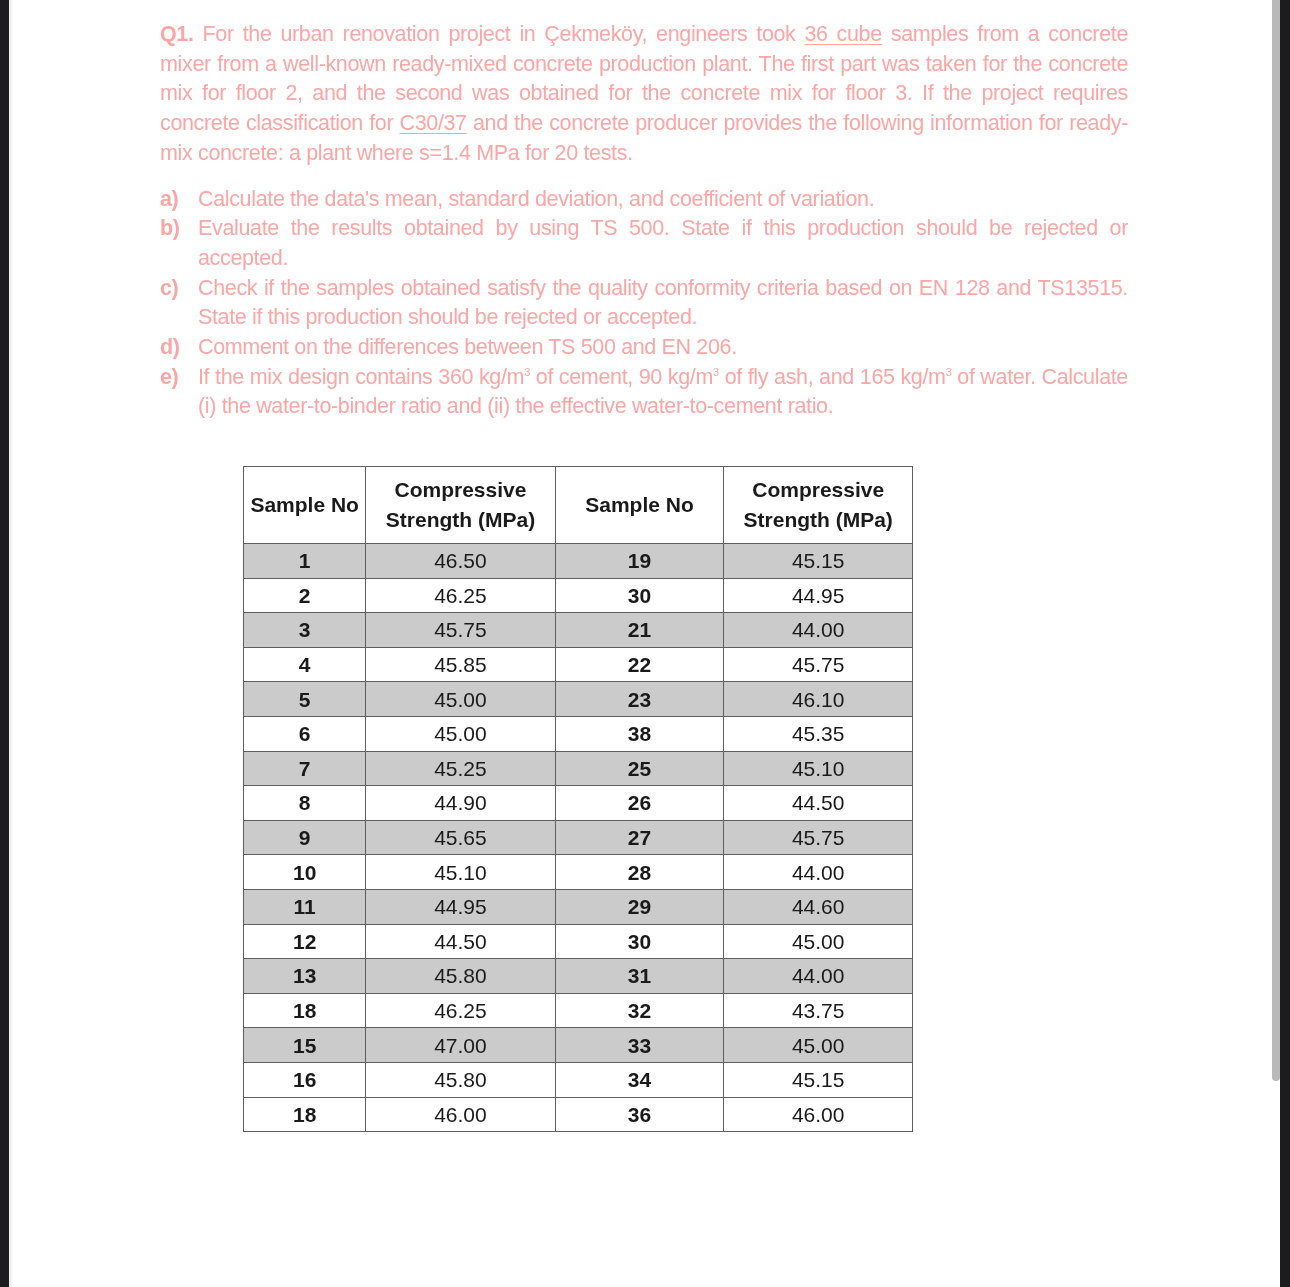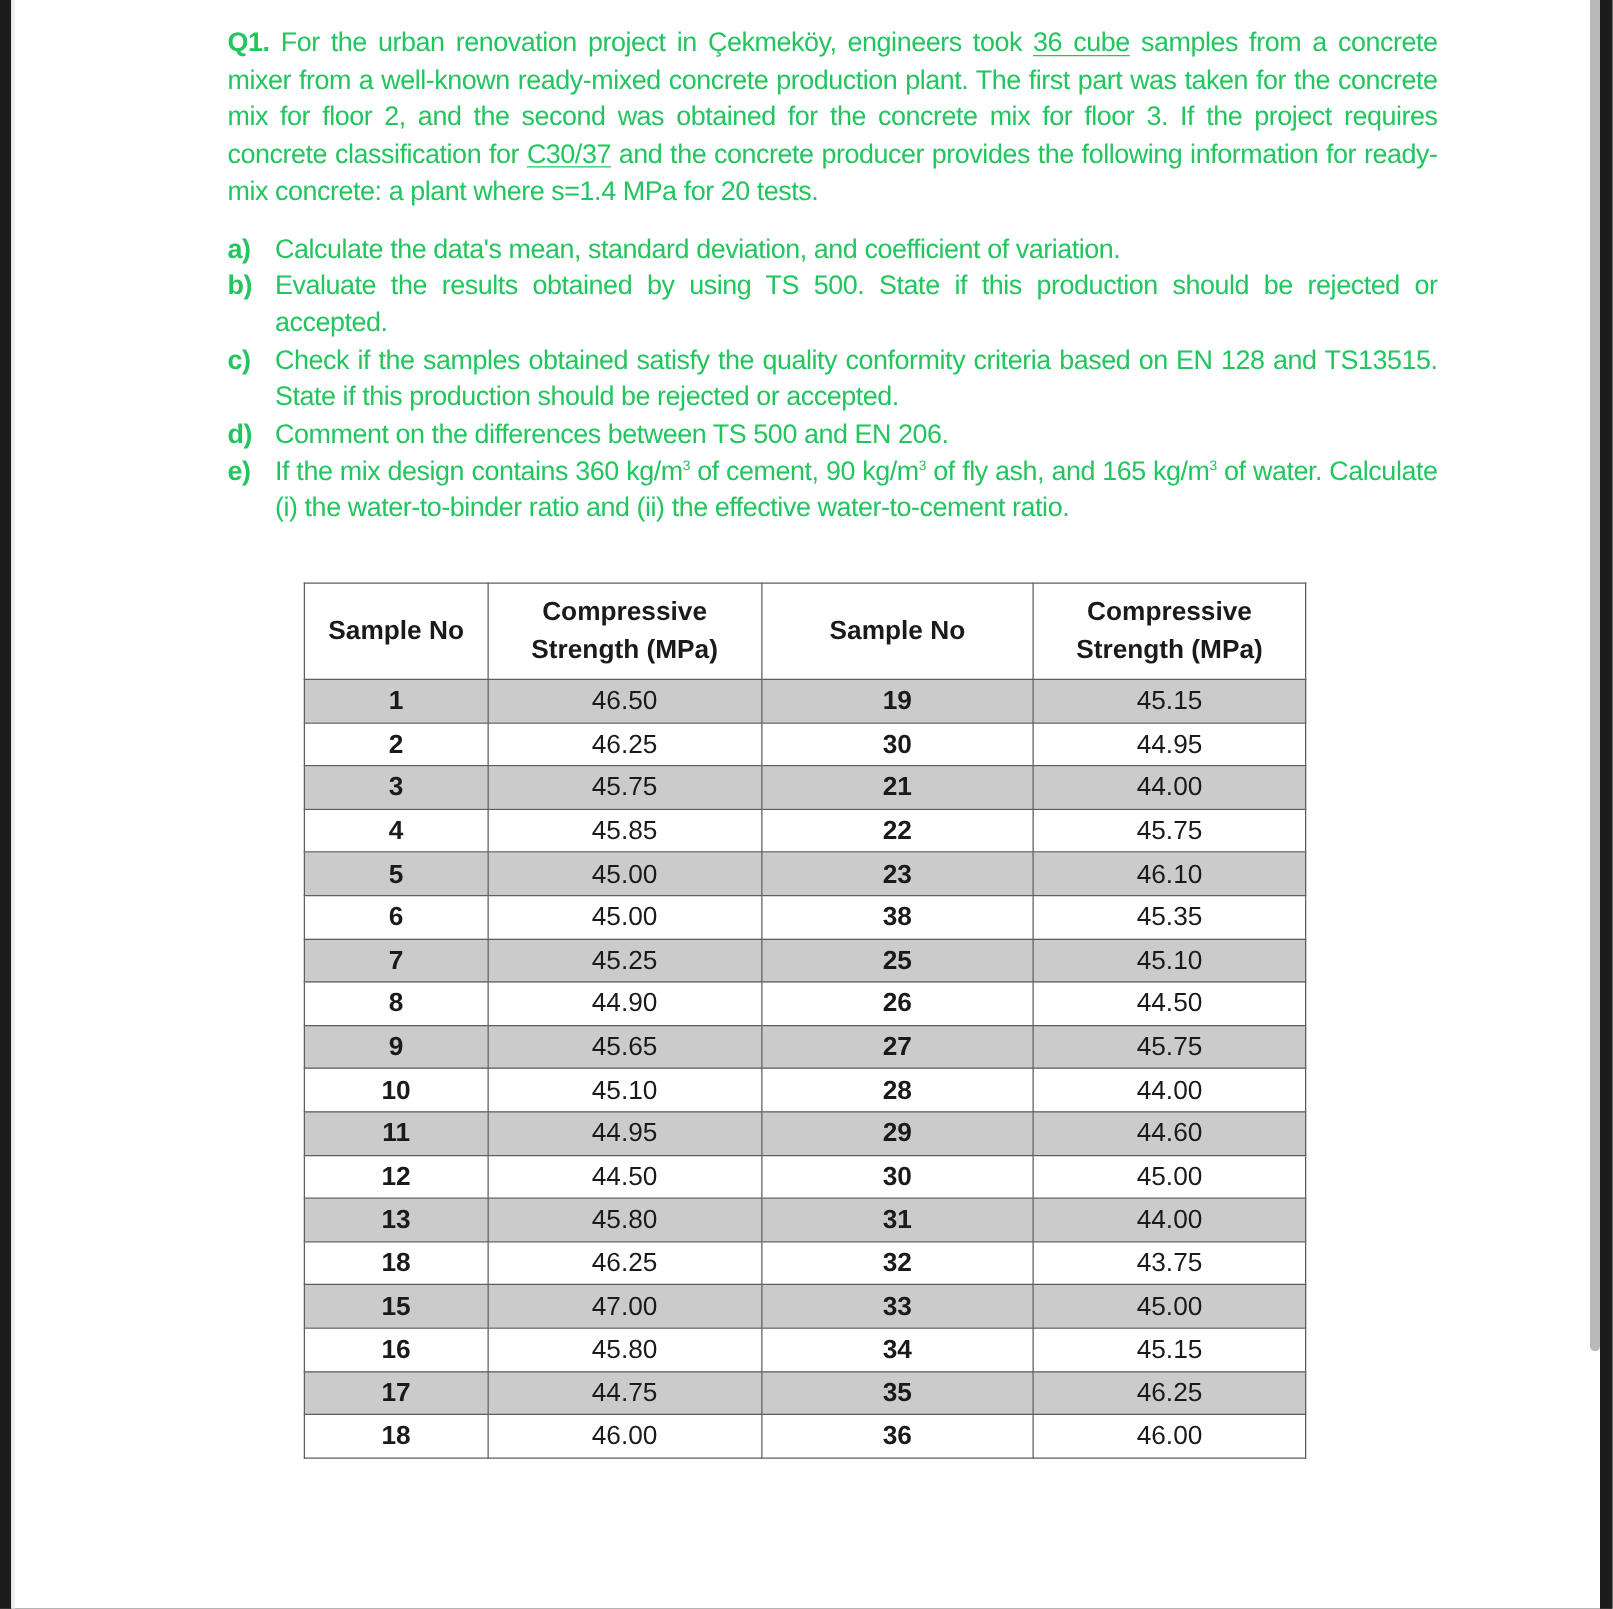--- a/index.html
+++ b/index.html
@@ -13,33 +13,33 @@
     position: absolute; left: 9px; top: 0; width: 1271px; height: 1287px;
     background: #ffffff; border-left: 3px solid #efefef; box-sizing: border-box;
   }
   .right-strip { position: absolute; left: 1280px; top: 0; width: 10px; height: 1287px; background: #1c1c1e; }
   .scrollbar {
     position: absolute; left: 1272px; top: 0; width: 8px; height: 1081px;
     background: #b9b9b9; border-radius: 0 0 4px 4px;
   }
   .content {
     position: absolute; left: 160px; top: 20px; width: 968px;
-    color: #22c55e; font-size: 21.5px; line-height: 29.7px; margin-left: 22px;
+    color: #fca5a5; font-size: 21.5px; line-height: 29.7px;
   }
   .q-para { text-align: justify; margin: 0; letter-spacing: -0.35px; }
   .q-para b { font-weight: bold; }
   .u { text-decoration: underline; text-decoration-thickness: 1px; text-underline-offset: 3px; }
   .parts { list-style: none; margin: 16px 0 0 0; padding: 0; }
   .parts li { display: flex; margin: 0; letter-spacing: -0.35px; }
   .parts .lab { width: 38px; flex: 0 0 38px; font-weight: bold; }
   .parts .txt { flex: 1; text-align: justify; }
   sup { font-size: 11px; vertical-align: 8px; line-height: 0; }
 
   table.data {
-    position: absolute; left: 243px; top: 466px; width: 802px;
+    position: absolute; left: 243px; top: 466px; width: 670px;
     border-collapse: collapse; font-size: 21px; color: #1a1a1a;
   }
   table.data th, table.data td {
     border: 1.5px solid #5e5e5e; text-align: center; padding: 0;
   }
   table.data th { height: 76px; font-weight: bold; line-height: 30px; font-size: 21px; }
   table.data td { height: 33.6px; line-height: 33px; }
   table.data td.no { font-weight: bold; }
   table.data tr.shade td { background: #cbcbcb; }
   .c1 { width: 146px; } .c2 { width: 218px; } .c3 { width: 217px; } .c4 { width: 217px; }
@@ -178,26 +178,20 @@
         <td>47.00</td>
         <td class="no">33</td>
         <td>45.00</td>
       </tr>
       <tr>
         <td class="no">16</td>
         <td>45.80</td>
         <td class="no">34</td>
         <td>45.15</td>
       </tr>
-      <tr class="shade">
-        <td class="no">17</td>
-        <td>44.75</td>
-        <td class="no">35</td>
-        <td>46.25</td>
-      </tr>
       <tr>
         <td class="no">18</td>
         <td>46.00</td>
         <td class="no">36</td>
         <td>46.00</td>
       </tr>
     </tbody>
 </table>
 
 </body></html>

